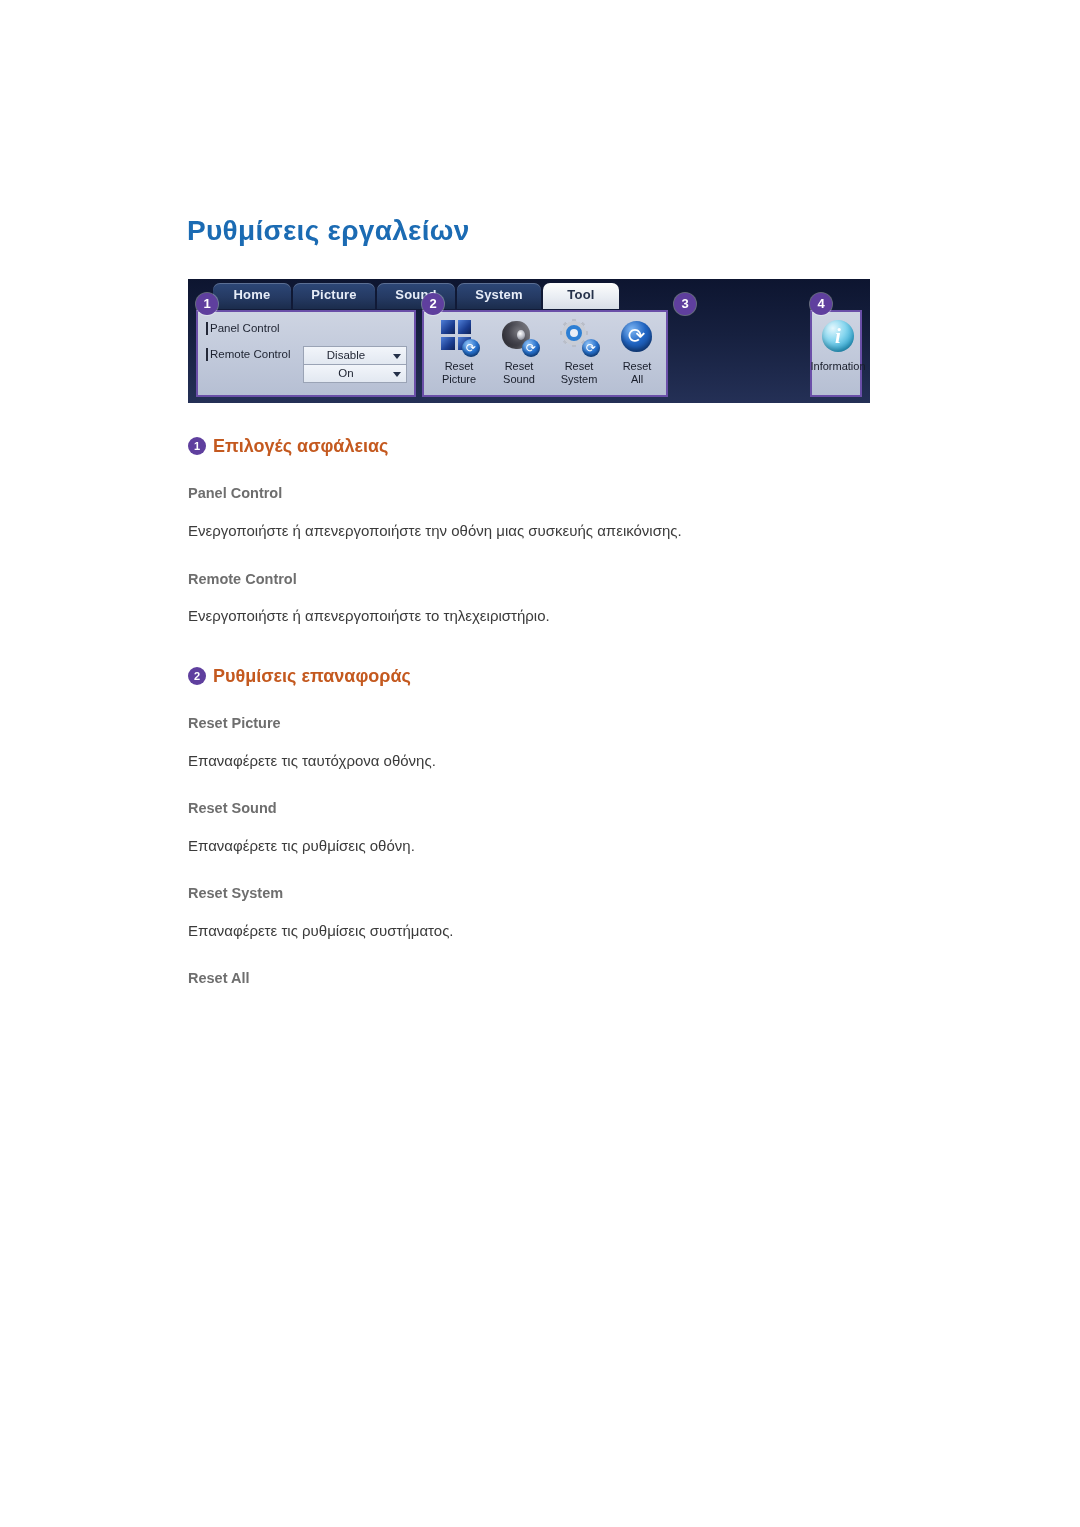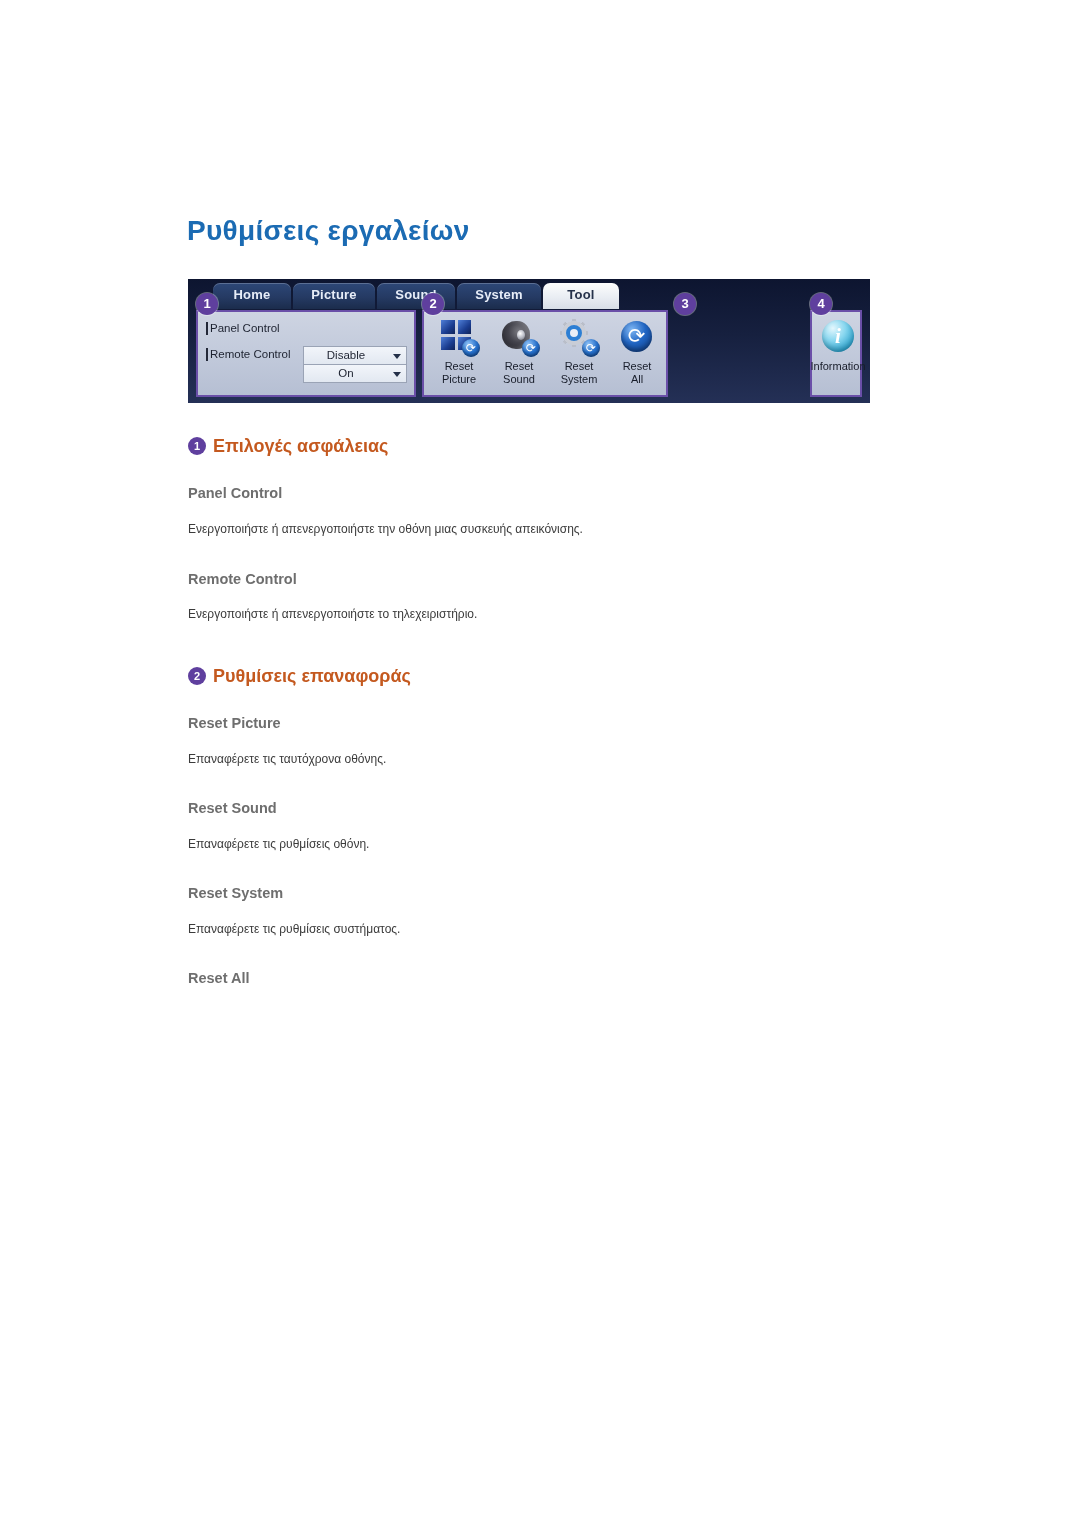--- a/index.html
+++ b/index.html
@@ -314,21 +314,21 @@
     position: absolute;
     left: 188px;
     font-size: 14.5px;
     font-weight: bold;
     color: #6e6e6e;
     white-space: nowrap;
   }
   .body-text {
     position: absolute;
     left: 188px;
-    font-size: 12px;
+    font-size: 15px;
     color: #3b3b3b;
     white-space: nowrap;
   }
 </style>
 </head>
 <body>
 
 <div class="page">
 
   <div class="page-title">Ρυθμίσεις εργαλείων</div>

